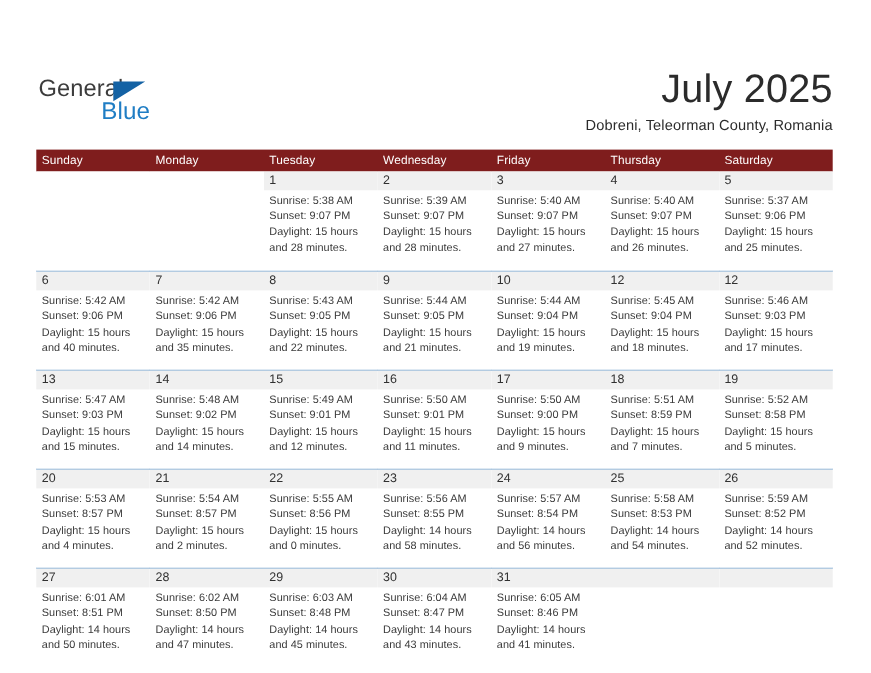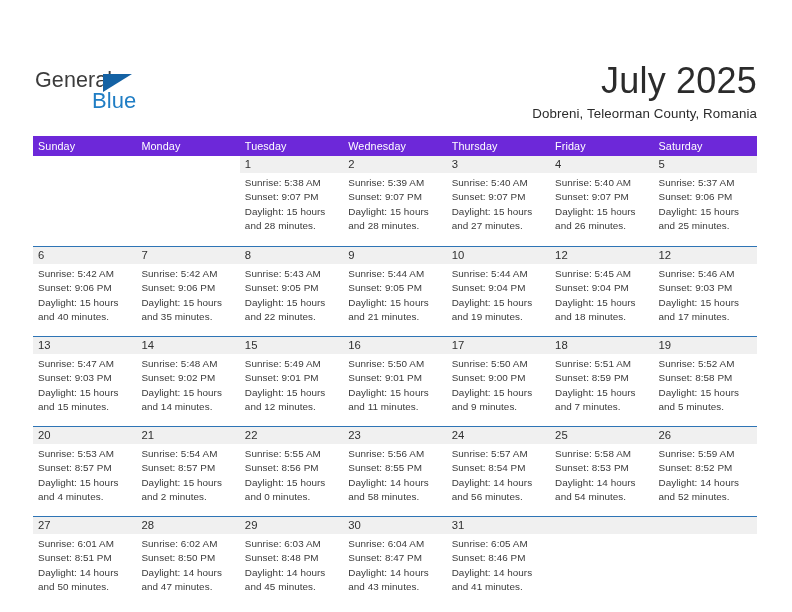--- a/index.html
+++ b/index.html
@@ -82,21 +82,21 @@
 
   
   .calendar {
     position: absolute;
     left: 33px;
     top: 104px;
     width: 724px;
   }
   .weekdays {
     display: flex;
-    background: #6d28d9;
+    background: #7f1d1d;
     height: 20px;
   }
   .weekday {
     flex: 1 1 0;
     color: #ffffff;
     font-size: 10.8px;
     line-height: 20px;
     padding-left: 5px;
     letter-spacing: 0.1px;
     white-space: nowrap;
@@ -149,22 +149,22 @@
       <div class="cal-subtitle">Dobreni, Teleorman County, Romania</div>
     </div>
   </div>
 
   <div class="calendar">
     <div class="weekdays">
       <div class="weekday">Sunday</div>
       <div class="weekday">Monday</div>
       <div class="weekday">Tuesday</div>
       <div class="weekday">Wednesday</div>
+      <div class="weekday">Friday</div>
       <div class="weekday">Thursday</div>
-      <div class="weekday">Friday</div>
       <div class="weekday">Saturday</div>
     </div>
 
     <div class="week first">
       <div class="cell blank">
         <div class="cell-num"></div>
         <div class="cell-body">
           <div></div>
           <div></div>
           <div></div>

